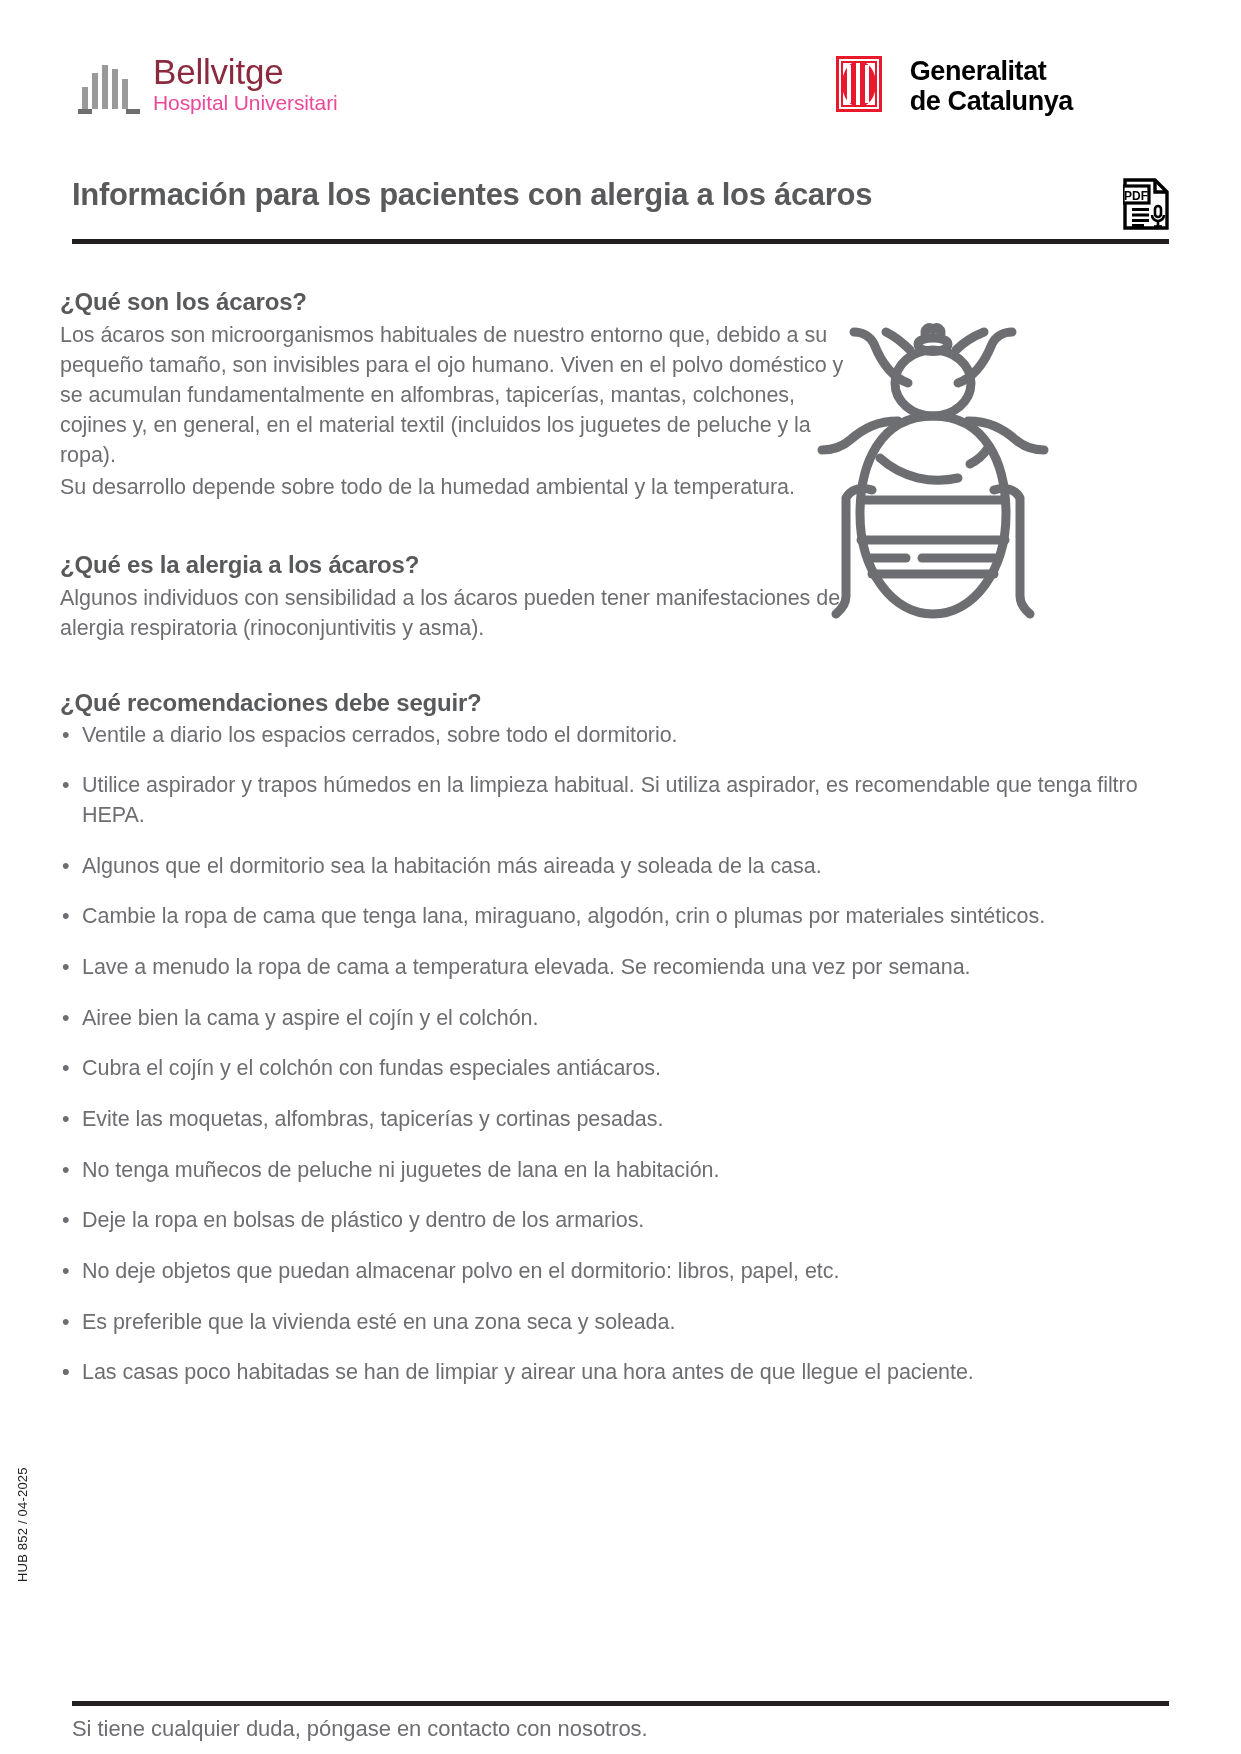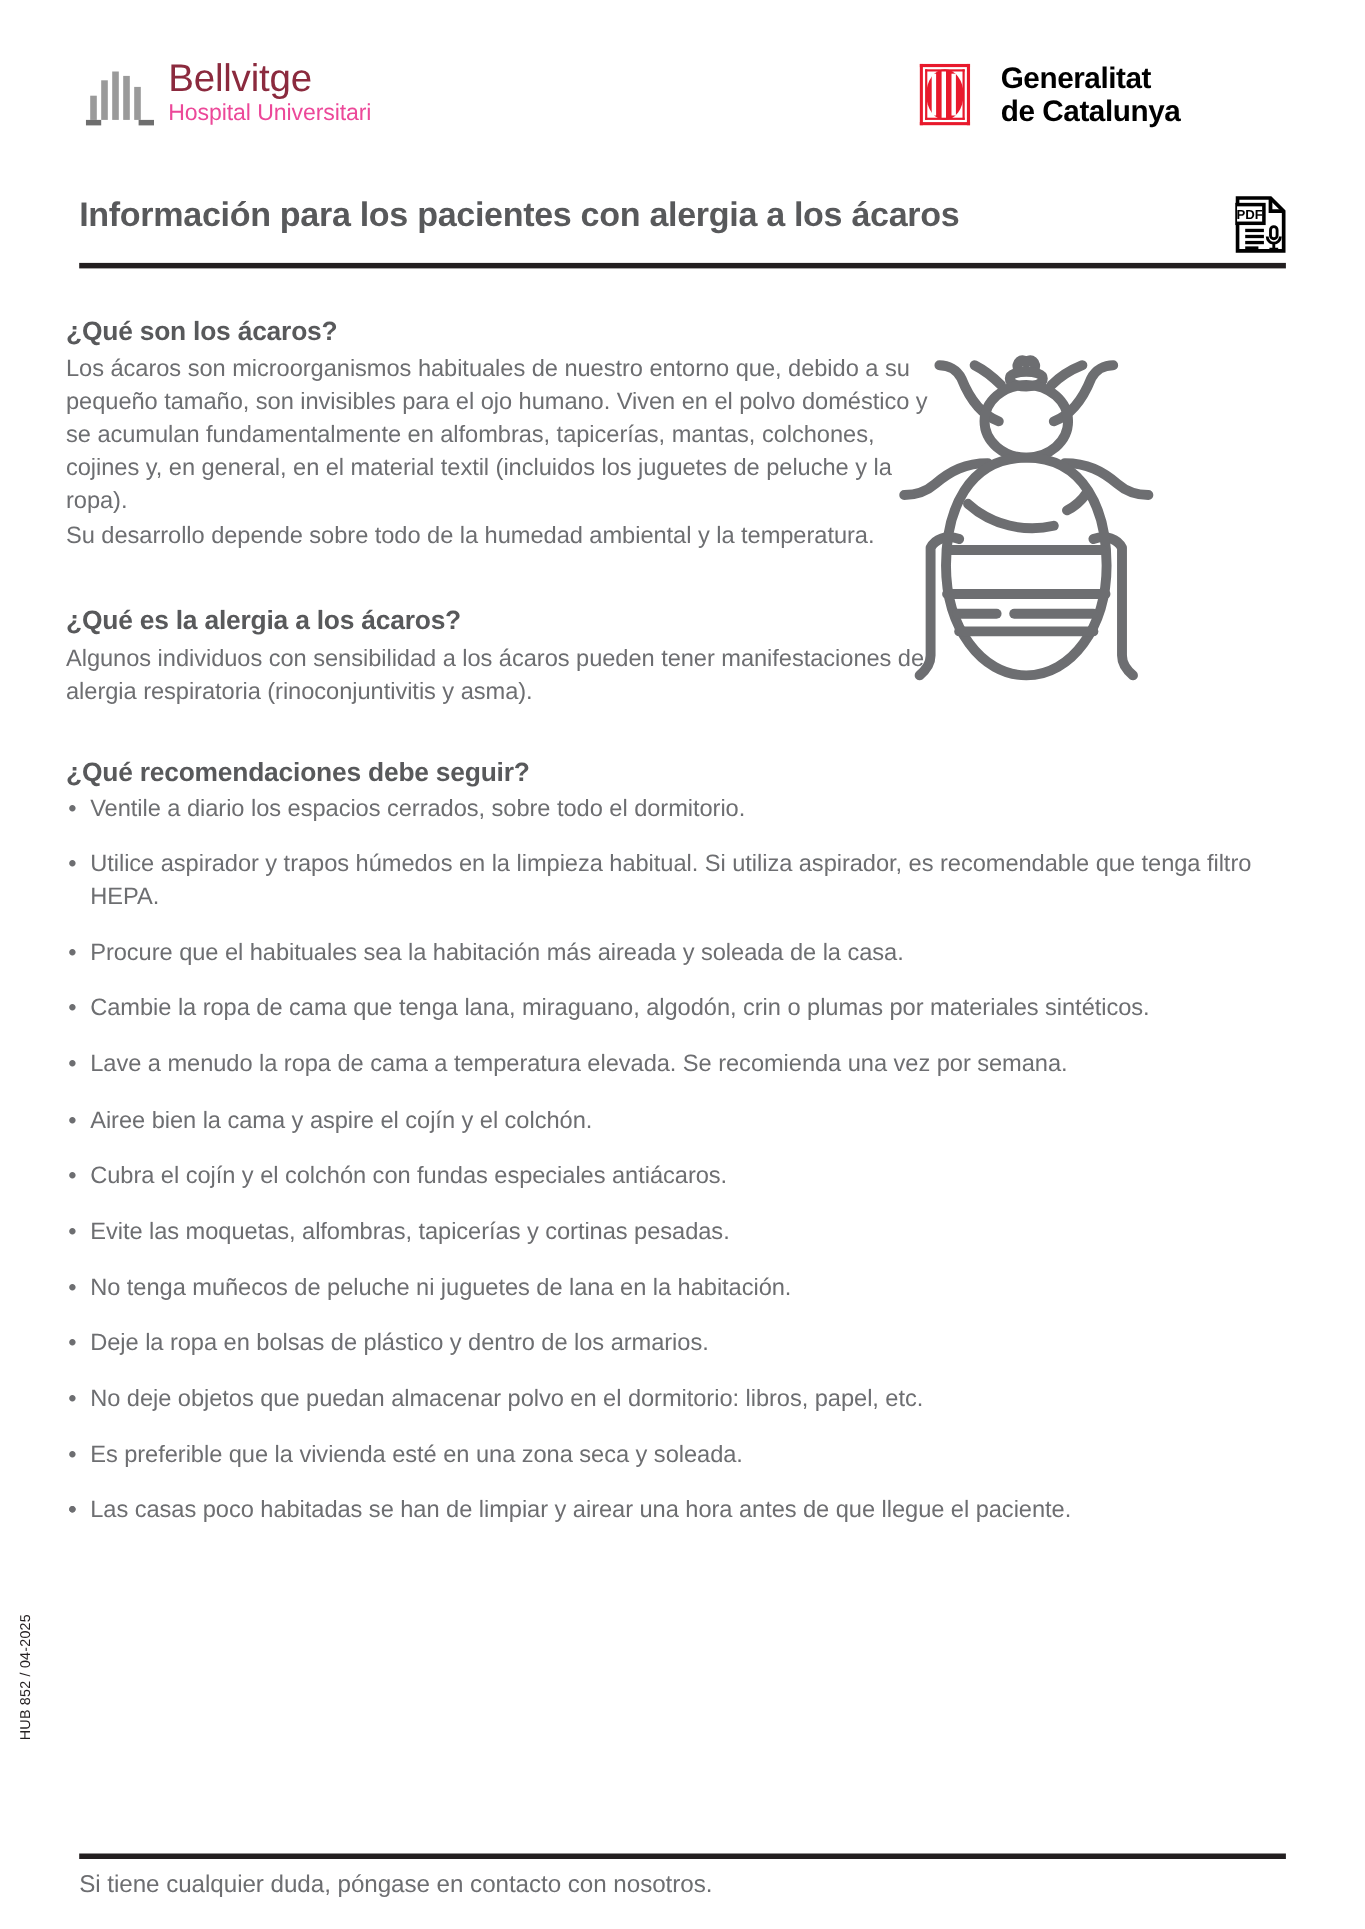--- a/index.html
+++ b/index.html
@@ -59,21 +59,21 @@
     line-height: 1.15;
     margin-top: 2px;
     font-family: "Liberation Sans", sans-serif;
   }
 
   .logo-generalitat {
     position: absolute;
     right: 78px;
     top: 12px;
     display: flex;
-    align-items: center;
+    align-items: flex-start;
     gap: 28px;
   }
   .gen-shield {
     width: 46px;
     height: 56px;
     flex: none;
     display: block;
   }
   .gen-words {
     font-size: 27px;
@@ -189,21 +189,21 @@
     transform-origin: left bottom;
     font-size: 13px;
     color: #231f20;
     white-space: nowrap;
     letter-spacing: 0.2px;
     font-family: "Liberation Sans", sans-serif;
   }
   .footer {
     position: absolute;
     left: 72px;
-    bottom: 28px;
+    bottom: 12px;
     width: 1097px;
     margin-top: 12px;
   }
   .footer-rule {
     height: 5px;
     background: #231f20;
     width: 100%;
   }
   .footer-text {
     margin-top: 10px;
@@ -338,21 +338,21 @@
     <p class="body-para col-narrow">Algunos individuos con sensibilidad a los ácaros pueden tener manifestaciones de alergia respiratoria (rinoconjuntivitis y asma).</p>
   </div>
 
   <div class="gap-md"></div>
 
   <div>
     <h2 class="section-heading">¿Qué recomendaciones debe seguir?</h2>
     <ul class="rec-list">
       <li><span class="bullet">•</span><span>Ventile a diario los espacios cerrados, sobre todo el dormitorio.</span></li>
       <li><span class="bullet">•</span><span>Utilice aspirador y trapos húmedos en la limpieza habitual. Si utiliza aspirador, es recomendable que tenga filtro HEPA.</span></li>
-      <li><span class="bullet">•</span><span>Procure que el habituales sea la habitación más aireada y soleada de la casa.</span></li>
+      <li><span class="bullet">•</span><span>Algunos que el dormitorio sea la habitación más aireada y soleada de la casa.</span></li>
       <li><span class="bullet">•</span><span>Cambie la ropa de cama que tenga lana, miraguano, algodón, crin o plumas por materiales sintéticos.</span></li>
       <li><span class="bullet">•</span><span>Lave a menudo la ropa de cama a temperatura elevada. Se recomienda una vez por semana.</span></li>
       <li><span class="bullet">•</span><span>Airee bien la cama y aspire el cojín y el colchón.</span></li>
       <li><span class="bullet">•</span><span>Cubra el cojín y el colchón con fundas especiales antiácaros.</span></li>
       <li><span class="bullet">•</span><span>Evite las moquetas, alfombras, tapicerías y cortinas pesadas.</span></li>
       <li><span class="bullet">•</span><span>No tenga muñecos de peluche ni juguetes de lana en la habitación.</span></li>
       <li><span class="bullet">•</span><span>Deje la ropa en bolsas de plástico y dentro de los armarios.</span></li>
       <li><span class="bullet">•</span><span>No deje objetos que puedan almacenar polvo en el dormitorio: libros, papel, etc.</span></li>
       <li><span class="bullet">•</span><span>Es preferible que la vivienda esté en una zona seca y soleada.</span></li>
       <li><span class="bullet">•</span></li>

